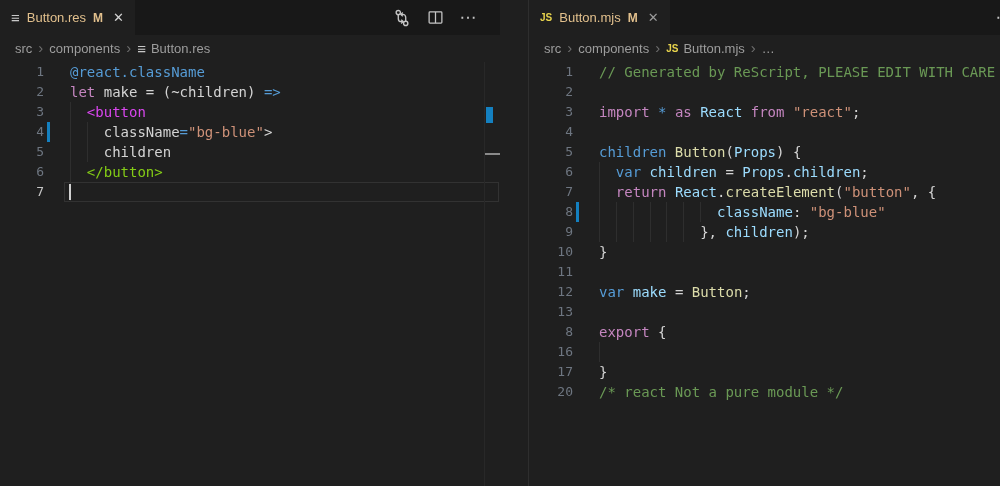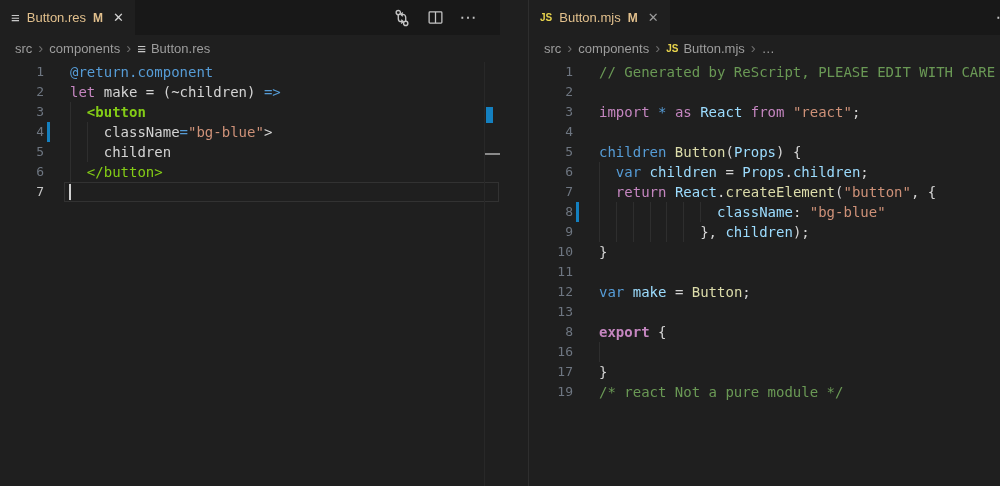--- a/index.html
+++ b/index.html
@@ -79,23 +79,23 @@
   <div class="breadcrumb">
     <span class="bc-item">src</span>
     <span class="bc-sep">›</span>
     <span class="bc-item">components</span>
     <span class="bc-sep">›</span>
     <span class="file-ico-list">≡</span>
     <span class="bc-item">Button.res</span>
   </div>
   <div class="editor">
     <div id="code-0">
-        <div class="line"><span class="ln">1</span><span class="content"><span style="color: rgb(86, 156, 214);">@return.component</span></span></div>
+        <div class="line"><span class="ln">1</span><span class="content"><span style="color: rgb(86, 156, 214);">@react.className</span></span></div>
         <div class="line"><span class="ln">2</span><span class="content"><span style="color: rgb(197, 134, 192);">let </span><span style="color: rgb(212, 212, 212);">make = (~children) </span><span style="color: rgb(86, 156, 214);">=&gt;</span></span></div>
-        <div class="line"><span class="ln">3</span><span class="content"><span class="guide" style="left: 0px;"></span><span style="color: #84cc16; font-weight: bold;">  &lt;button</span></span></div>
+        <div class="line"><span class="ln">3</span><span class="content"><span class="guide" style="left: 0px;"></span><span style="color: #d946ef;">  &lt;button</span></span></div>
         <div class="line"><span class="ln">4</span><span class="gutter-mod"></span><span class="content"><span class="guide" style="left: 0px;"></span><span class="guide" style="left: 17px;"></span><span style="color: rgb(212, 212, 212);">    className</span><span style="color: rgb(86, 156, 214);">=</span><span style="color: rgb(206, 145, 120);">"bg-blue"</span><span style="color: rgb(212, 212, 212);">&gt;</span></span></div>
         <div class="line"><span class="ln">5</span><span class="content"><span class="guide" style="left: 0px;"></span><span class="guide" style="left: 17px;"></span><span style="color: rgb(212, 212, 212);">    children</span></span></div>
         <div class="line"><span class="ln">6</span><span class="content"><span class="guide" style="left: 0px;"></span><span style="color: #84cc16;">  &lt;/button&gt;</span></span></div>
         <div class="line"><div class="curline"></div><span class="ln active">7</span><span class="content"><span class="guide" style="left: 0px;"></span><span class="cursor"></span></span></div>
       </div>
     <div class="ruler" id="ruler-0">
         <div class="ruler-mod" style="top: 45px; height: 16px;"></div>
         <div class="ruler-cursor" style="top: 91px;"></div>
       </div>
   </div>
@@ -133,22 +133,22 @@
         <div class="line"><span class="ln">4</span><span class="content"></span></div>
         <div class="line"><span class="ln">5</span><span class="content"><span style="color: rgb(86, 156, 214);">children </span><span style="color: rgb(220, 220, 170);">Button</span><span style="color: rgb(212, 212, 212);">(</span><span style="color: rgb(156, 220, 254);">Props</span><span style="color: rgb(212, 212, 212);">) {</span></span></div>
         <div class="line"><span class="ln">6</span><span class="content"><span class="guide" style="left: 0px;"></span><span style="color: rgb(212, 212, 212);">  </span><span style="color: rgb(86, 156, 214);">var </span><span style="color: rgb(156, 220, 254);">children </span><span style="color: rgb(212, 212, 212);">= </span><span style="color: rgb(156, 220, 254);">Props</span><span style="color: rgb(212, 212, 212);">.</span><span style="color: rgb(156, 220, 254);">children</span><span style="color: rgb(212, 212, 212);">;</span></span></div>
         <div class="line"><span class="ln">7</span><span class="content"><span class="guide" style="left: 0px;"></span><span style="color: rgb(212, 212, 212);">  </span><span style="color: rgb(197, 134, 192);">return </span><span style="color: rgb(156, 220, 254);">React</span><span style="color: rgb(212, 212, 212);">.</span><span style="color: rgb(220, 220, 170);">createElement</span><span style="color: rgb(212, 212, 212);">(</span><span style="color: rgb(206, 145, 120);">"button"</span><span style="color: rgb(212, 212, 212);">, {</span></span></div>
         <div class="line"><span class="ln">8</span><span class="gutter-mod"></span><span class="content"><span class="guide" style="left: 0px;"></span><span class="guide" style="left: 17px;"></span><span class="guide" style="left: 34px;"></span><span class="guide" style="left: 51px;"></span><span class="guide" style="left: 67px;"></span><span class="guide" style="left: 84px;"></span><span class="guide" style="left: 101px;"></span><span style="color: rgb(212, 212, 212);">              </span><span style="color: rgb(156, 220, 254);">className</span><span style="color: rgb(212, 212, 212);">: </span><span style="color: rgb(206, 145, 120);">"bg-blue"</span></span></div>
         <div class="line"><span class="ln">9</span><span class="content"><span class="guide" style="left: 0px;"></span><span class="guide" style="left: 17px;"></span><span class="guide" style="left: 34px;"></span><span class="guide" style="left: 51px;"></span><span class="guide" style="left: 67px;"></span><span class="guide" style="left: 84px;"></span><span style="color: rgb(212, 212, 212);">            }, </span><span style="color: rgb(156, 220, 254);">children</span><span style="color: rgb(212, 212, 212);">);</span></span></div>
         <div class="line"><span class="ln">10</span><span class="content"><span style="color: rgb(212, 212, 212);">}</span></span></div>
         <div class="line"><span class="ln">11</span><span class="content"></span></div>
         <div class="line"><span class="ln">12</span><span class="content"><span style="color: rgb(86, 156, 214);">var </span><span style="color: rgb(156, 220, 254);">make </span><span style="color: rgb(212, 212, 212);">= </span><span style="color: rgb(220, 220, 170);">Button</span><span style="color: rgb(212, 212, 212);">;</span></span></div>
         <div class="line"><span class="ln">13</span><span class="content"></span></div>
-        <div class="line"><span class="ln">8</span><span class="content"><span style="color: rgb(197, 134, 192); font-weight: bold;">export </span><span style="color: rgb(212, 212, 212);">{</span></span></div>
+        <div class="line"><span class="ln">8</span><span class="content"><span style="color: rgb(197, 134, 192);">export </span><span style="color: rgb(212, 212, 212);">{</span></span></div>
         <div class="line"><span class="ln">16</span><span class="content"><span class="guide" style="left: 0px;"></span></span></div>
         <div class="line"><span class="ln">17</span><span class="content"><span style="color: rgb(212, 212, 212);">}</span></span></div>
-        <div class="line"><span class="ln">19</span><span class="content"><span style="color: rgb(106, 153, 85);">/* react Not a pure module */</span></span></div>
+        <div class="line"><span class="ln">20</span><span class="content"><span style="color: rgb(106, 153, 85);">/* react Not a pure module */</span></span></div>
       </div>
     <div class="ruler" id="ruler-1">
         <div class="ruler-mod" style="top: 66px; height: 14px;"></div>
       </div>
   </div>
 </div>
 
 </body></html>

